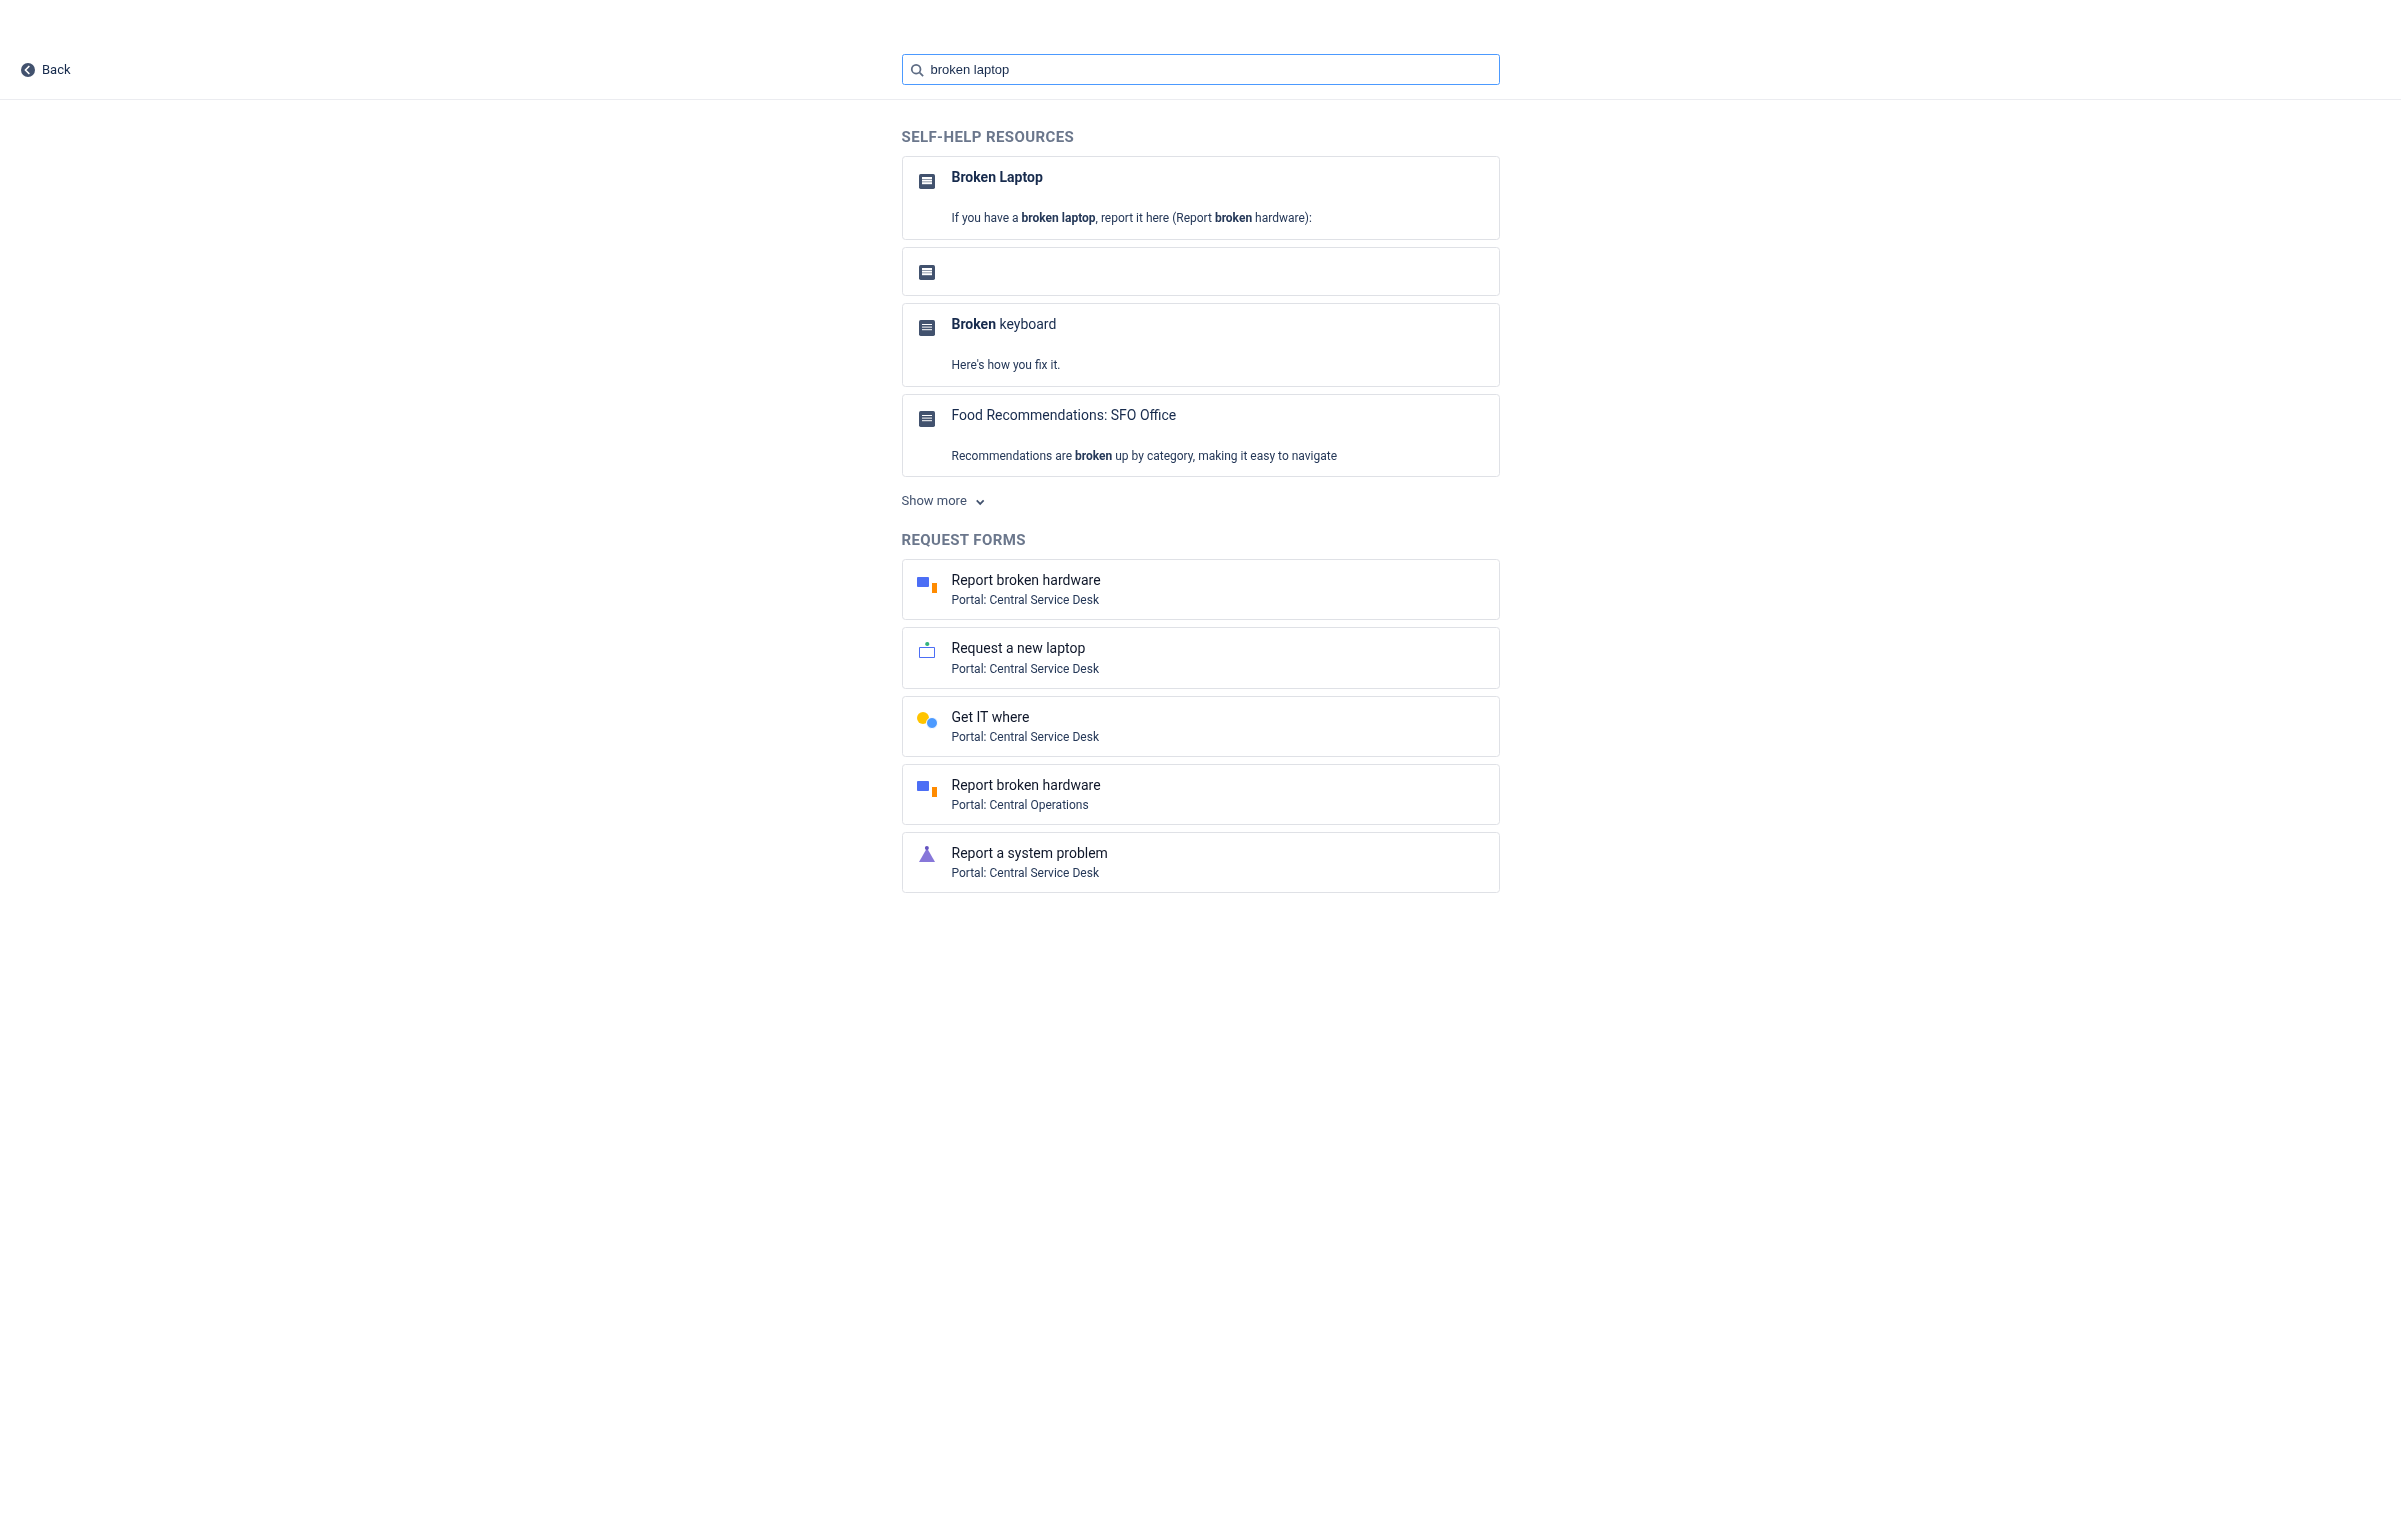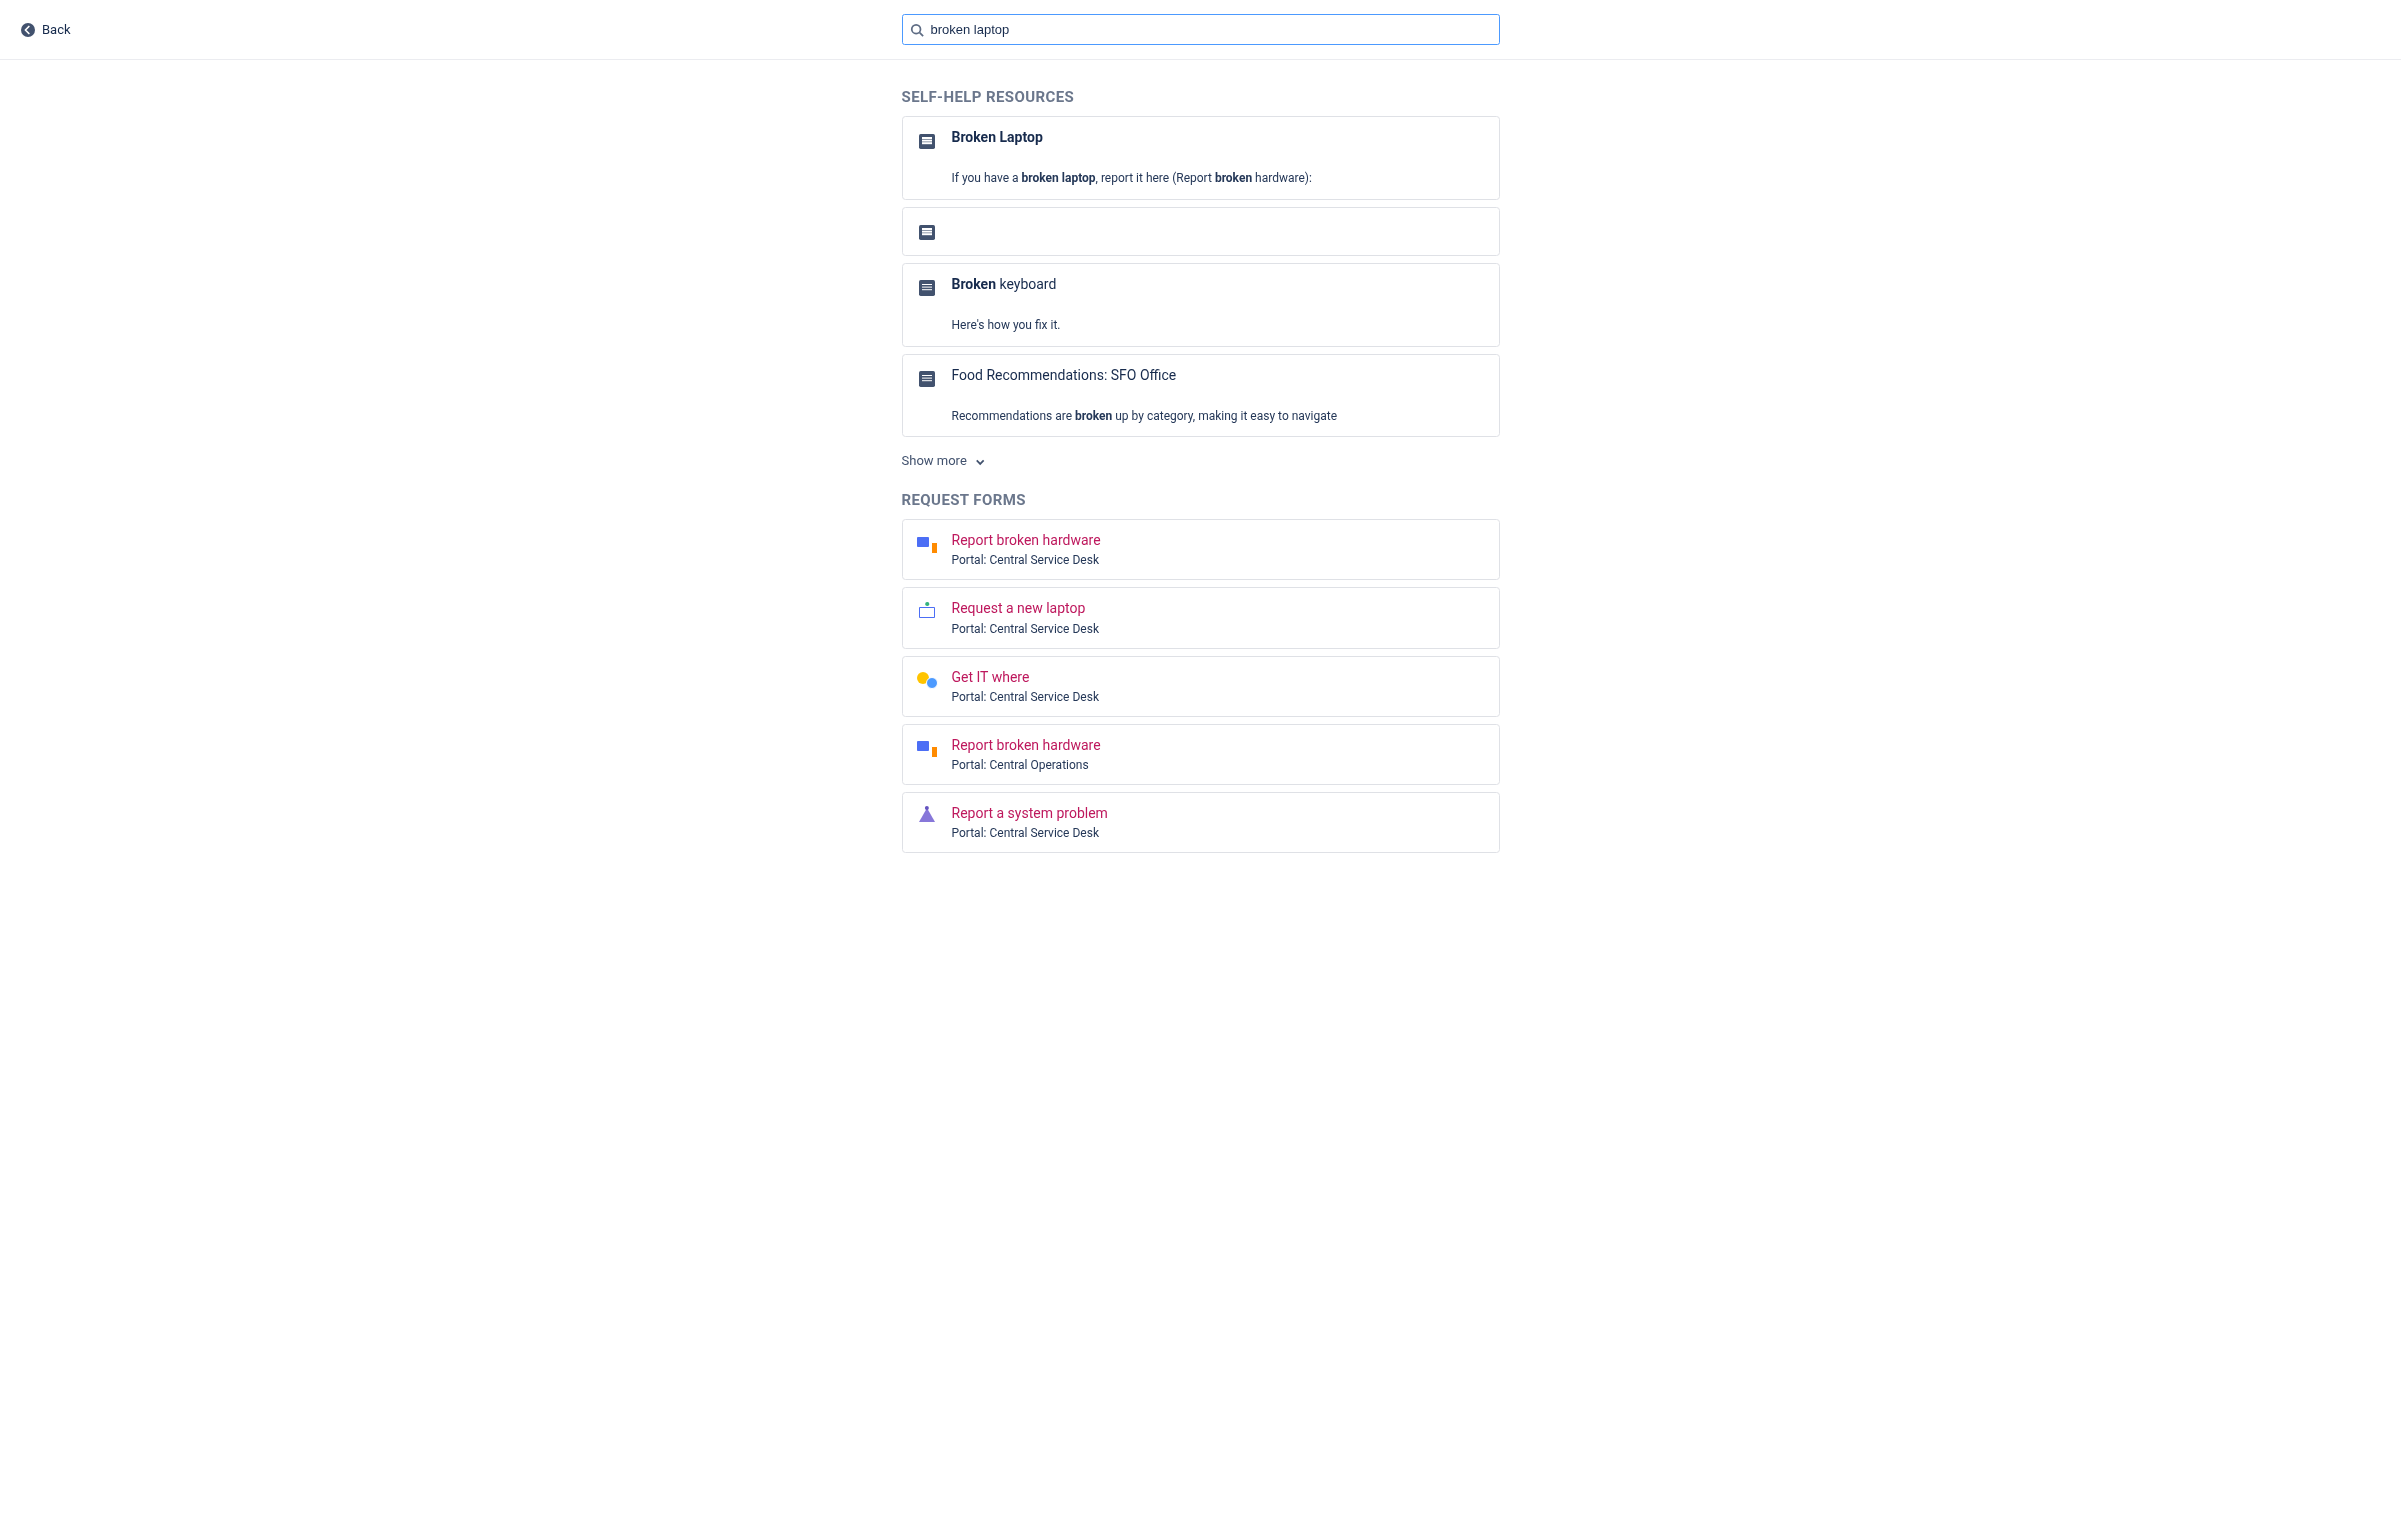--- a/index.html
+++ b/index.html
@@ -12,20 +12,21 @@
       background: #fff;
       color: #172B4D;
       font-size: 12px;
     }
     .top-bar {
       display: flex;
       align-items: center;
       padding: 14px 21px;
       border-bottom: 0.9px solid #EBECF0;
       gap: 21px;
+      margin-top: 40px;
     }
     .back-link {
       display: flex;
       align-items: center;
       gap: 7px;
       color: #172B4D;
       cursor: pointer;
       font-size: 13px;
       flex-shrink: 0;
       min-width: 260px;
@@ -251,21 +252,21 @@
       top: -2.6px;
       left: 50%;
       transform: translateX(-50%);
       width: 4.3px;
       height: 4.3px;
       border-radius: 50%;
       background: #6554C0;
     }
     .request-title {
       font-size: 14px;
-      color: #be185d;
+      color: #0f172a;
       margin-bottom: 5.2px;
       font-weight: 400;
     }
   </style>
 </head>
 <body>
 
 <div class="top-bar">
   <div class="back-link">
     <span class="back-icon">

